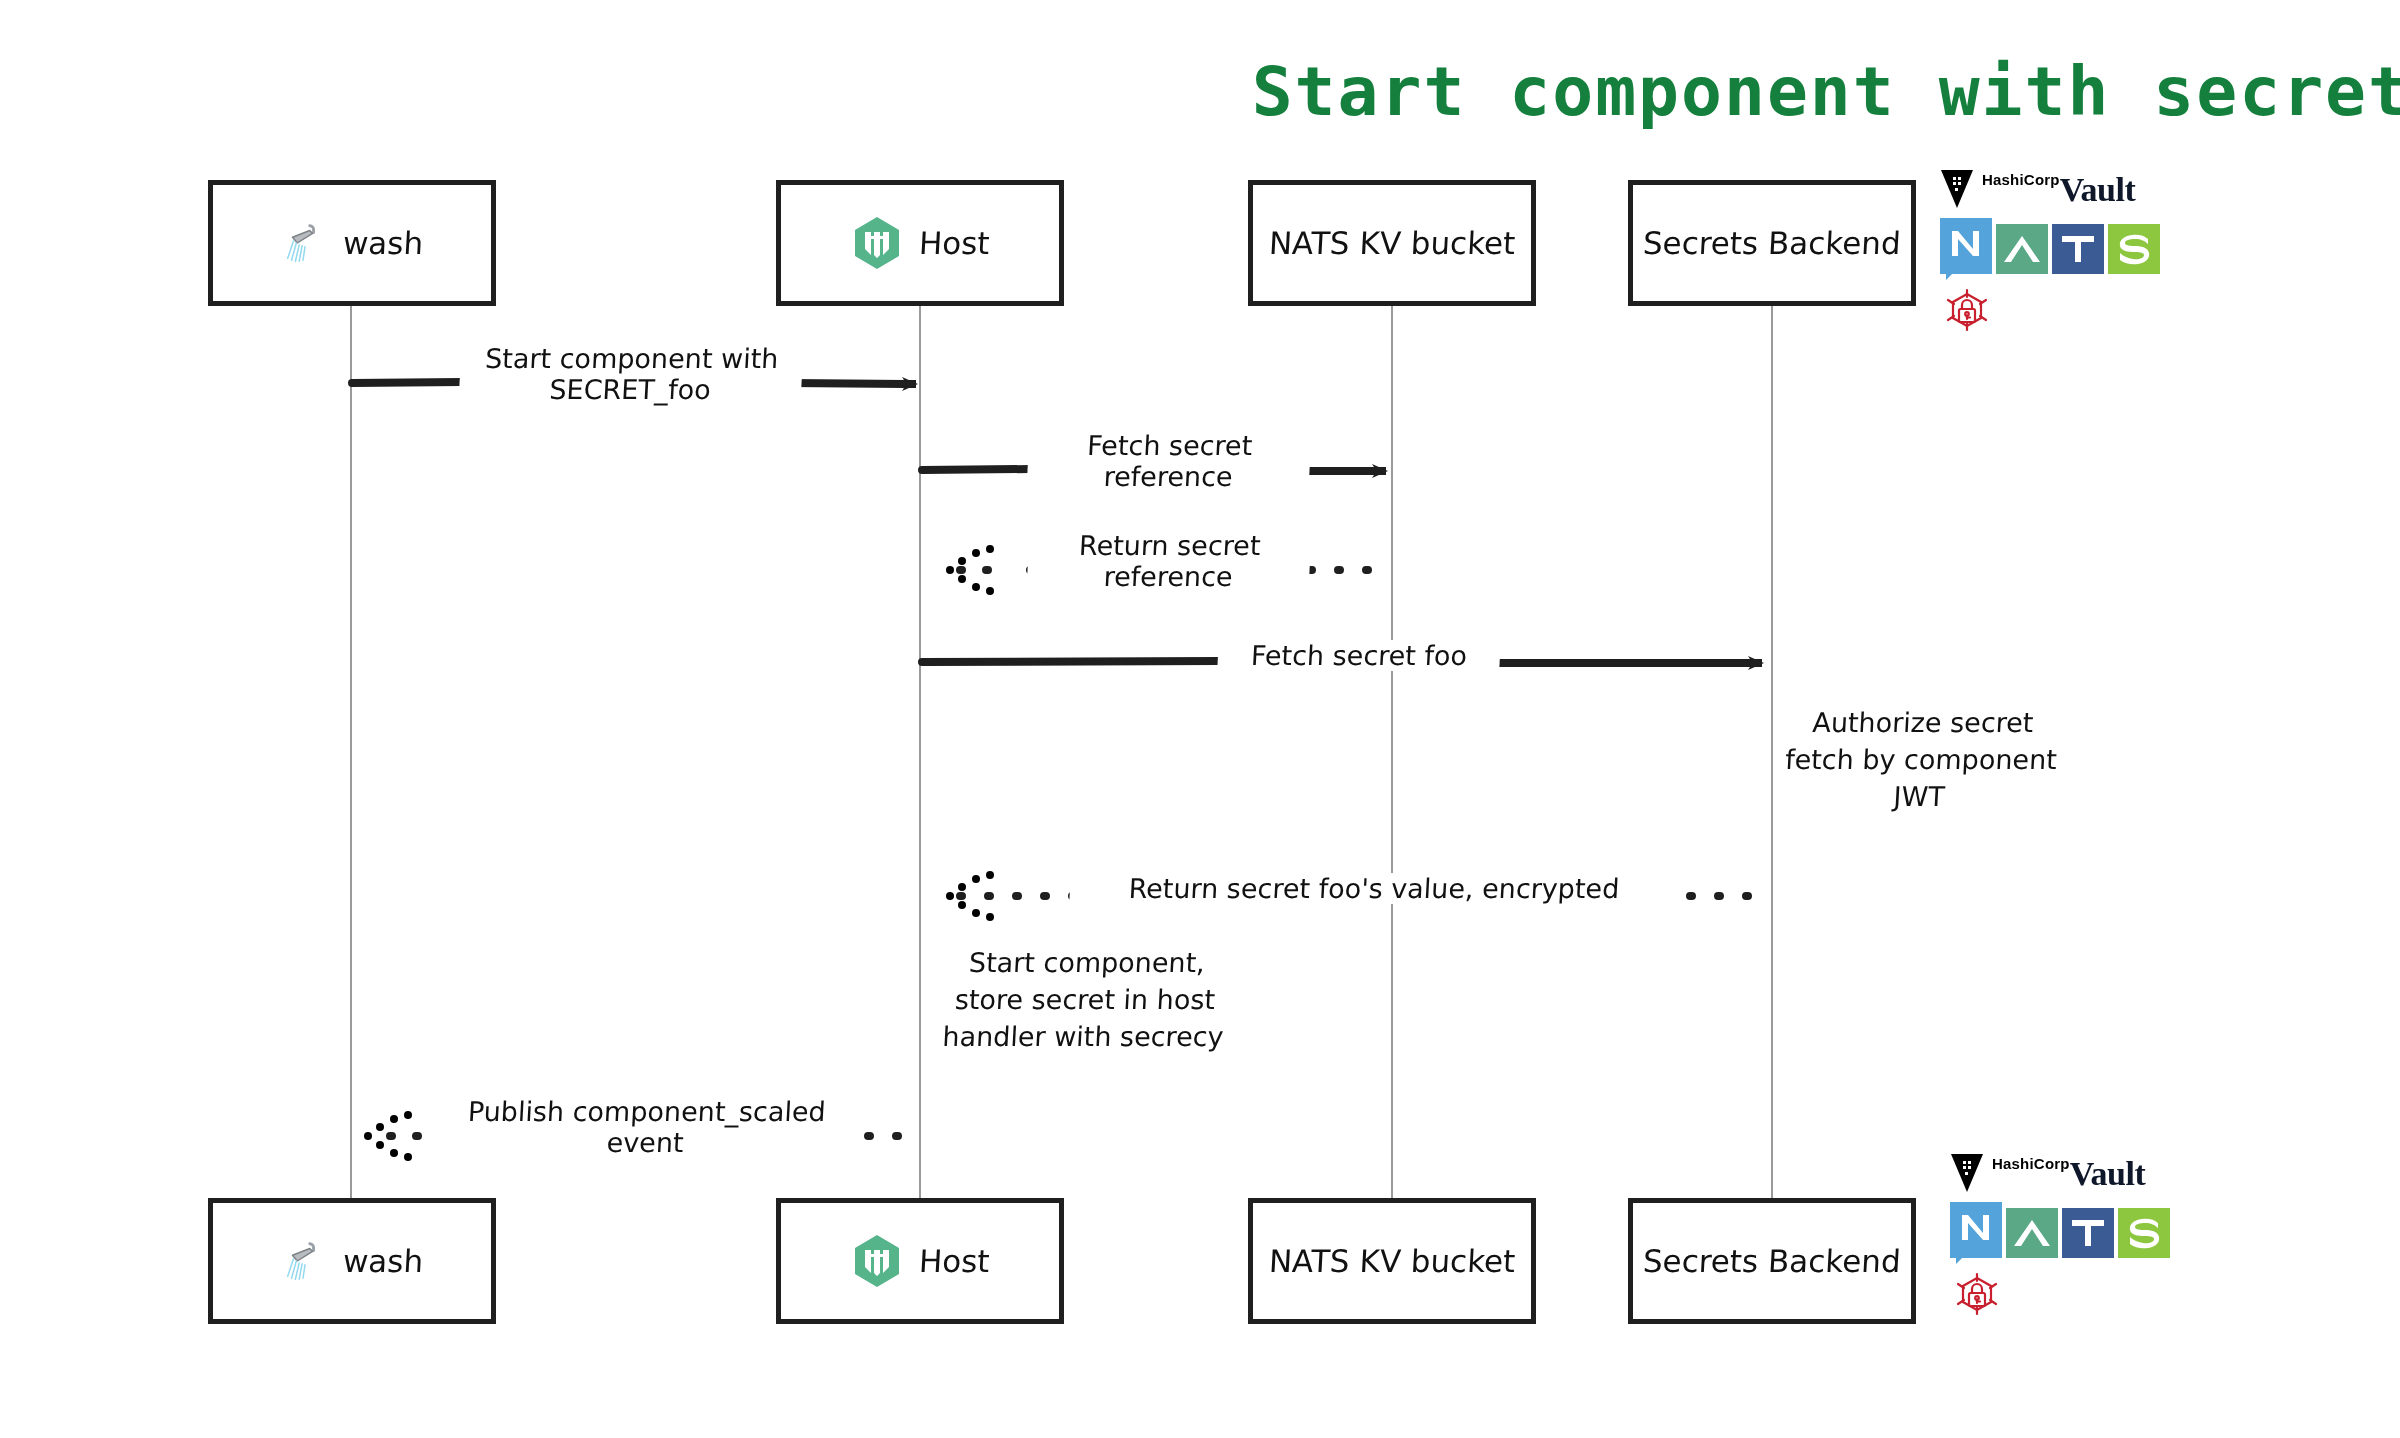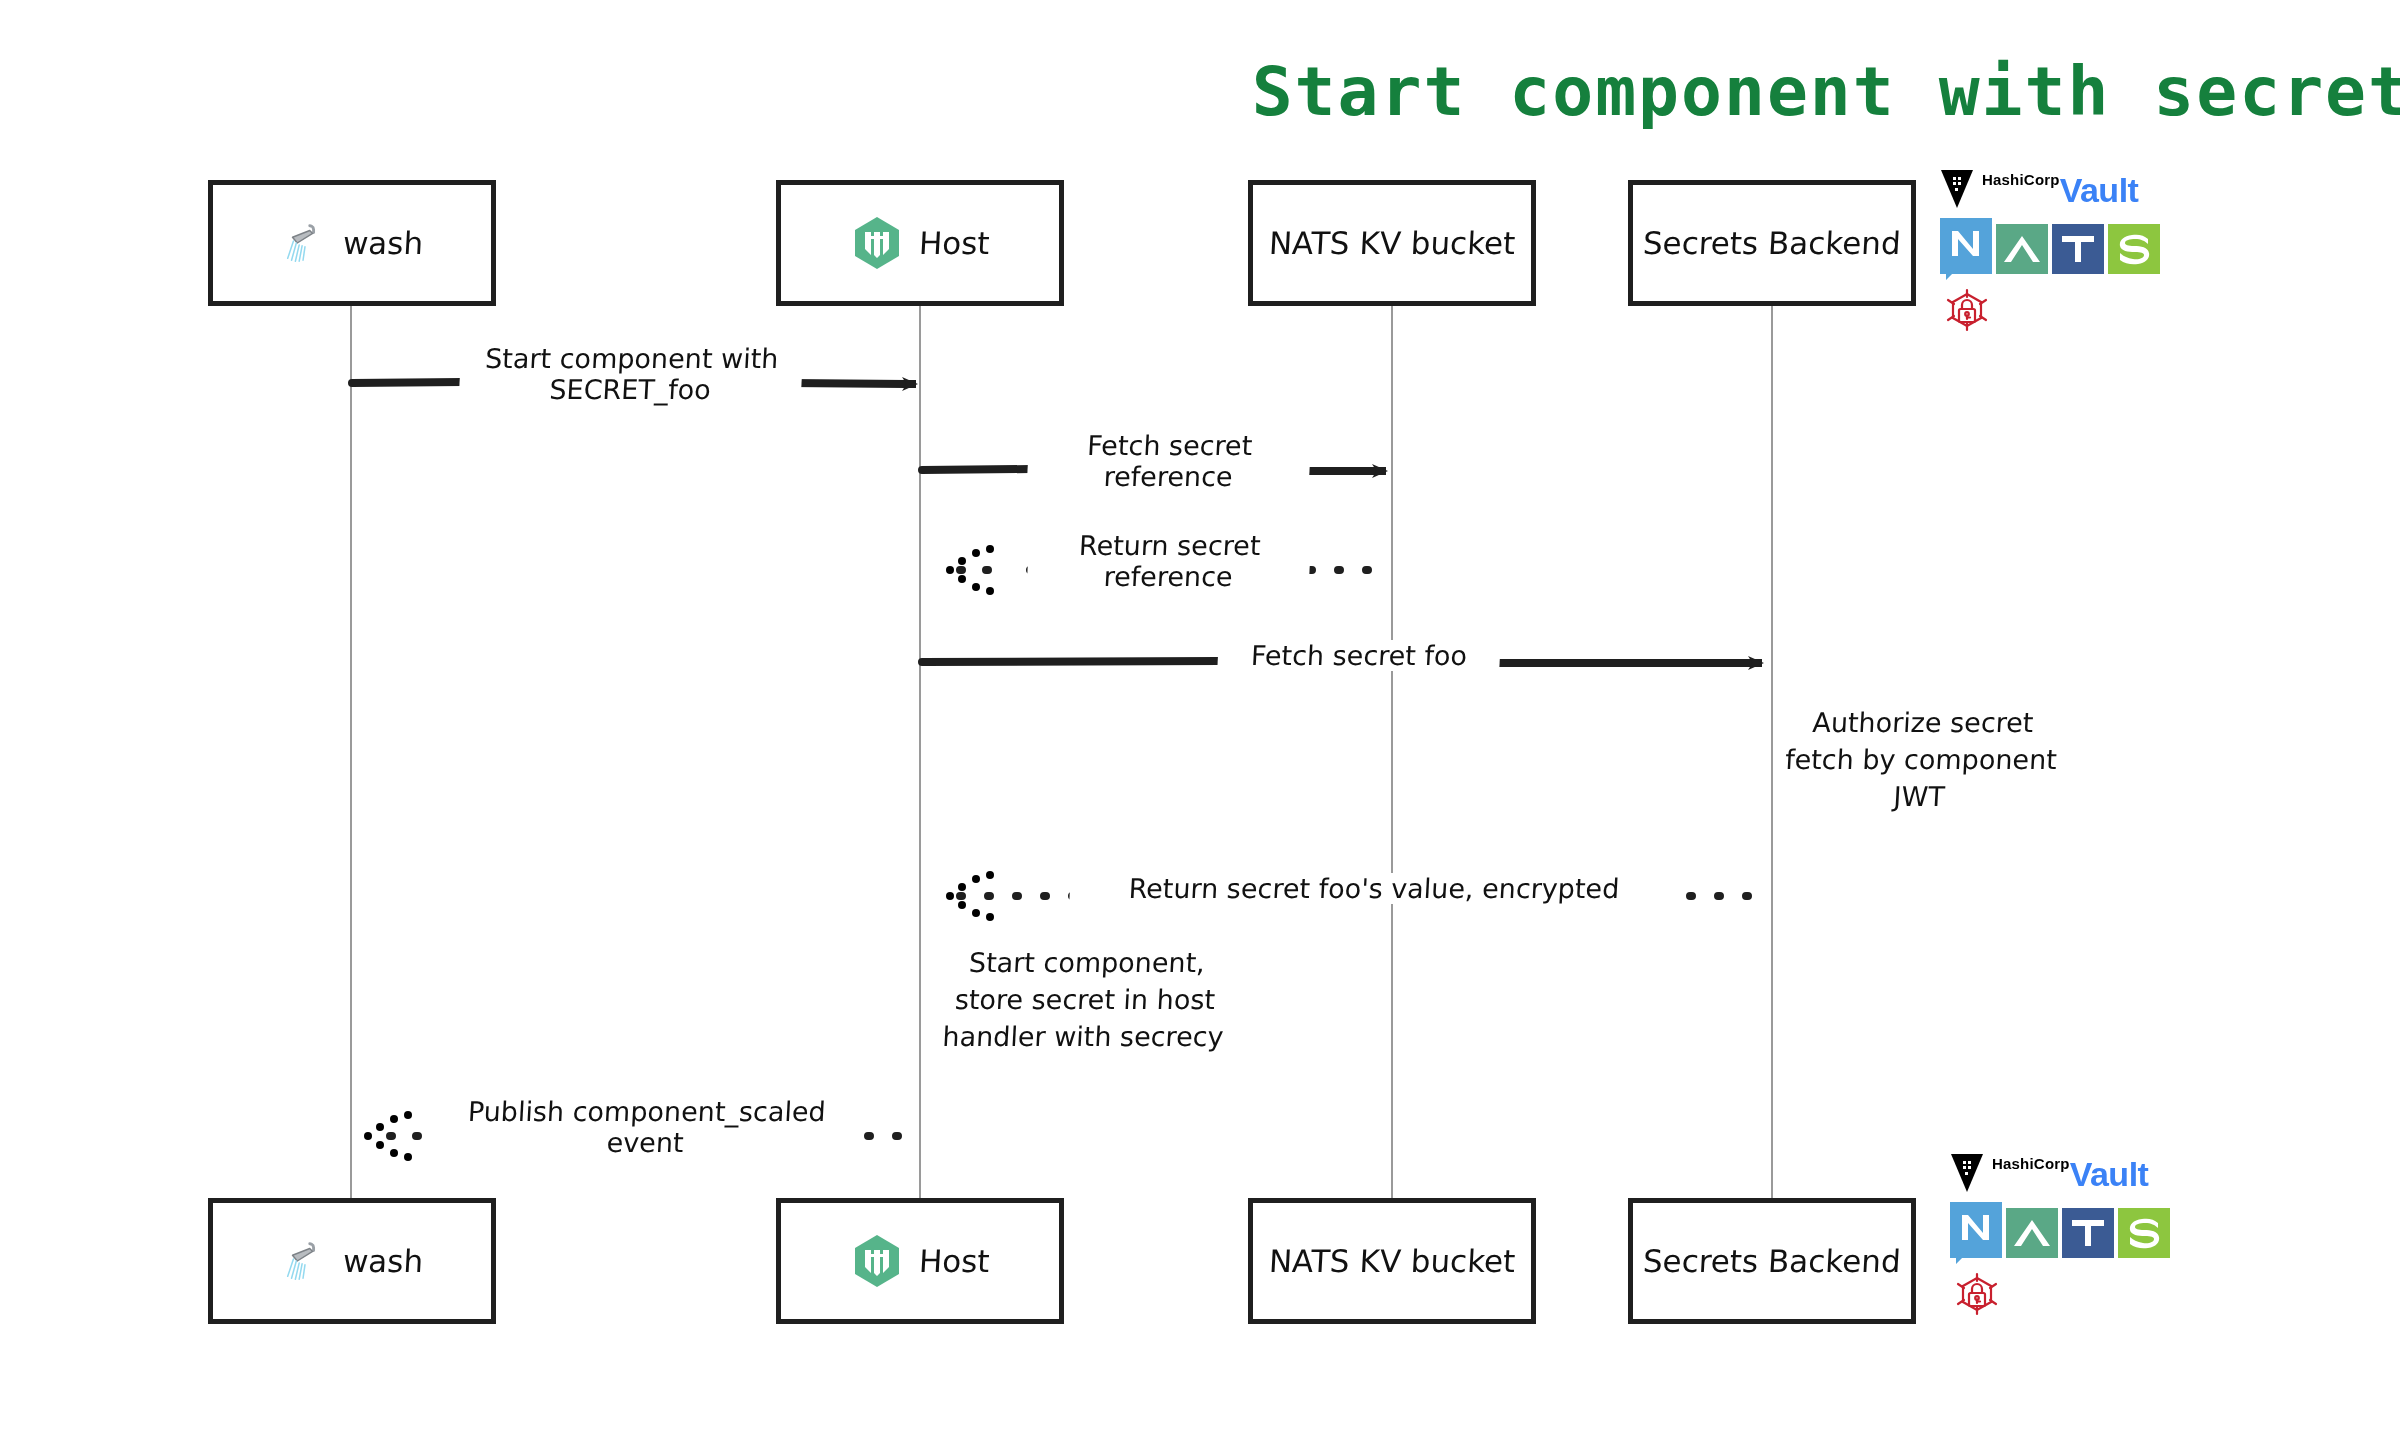--- a/index.html
+++ b/index.html
@@ -90,22 +90,22 @@
   
   .logo-stack { position: absolute; }
   .vault-logo { display: flex; align-items: center; gap: 8px; }
   .vault-mark { width: 34px; height: 42px; }
   .vault-words { display:flex; flex-direction: row; line-height: 1; }
   .vault-hashicorp {
     font-family: "Liberation Sans", sans-serif;
     font-size: 15px; font-weight: 700; color: #000; letter-spacing: .2px;
   }
   .vault-name {
-    font-family: Liberation Sans, sans-serif;
-    font-size: 34px; font-weight: 700; color: #3b82f6; letter-spacing: -.5px;
+    font-family: Liberation Serif, serif;
+    font-size: 34px; font-weight: 700; color: #0f172a; letter-spacing: -.5px;
     margin-top: 1px;
   }
   .nats-logo { display: flex; align-items: flex-start; }
   .nats-cell {
     width: 52px; height: 50px;
     display: flex; align-items: center; justify-content: center;
     margin-right: 4px;
     position: relative;
   }
   .nats-cell:last-child { margin-right: 0; }

